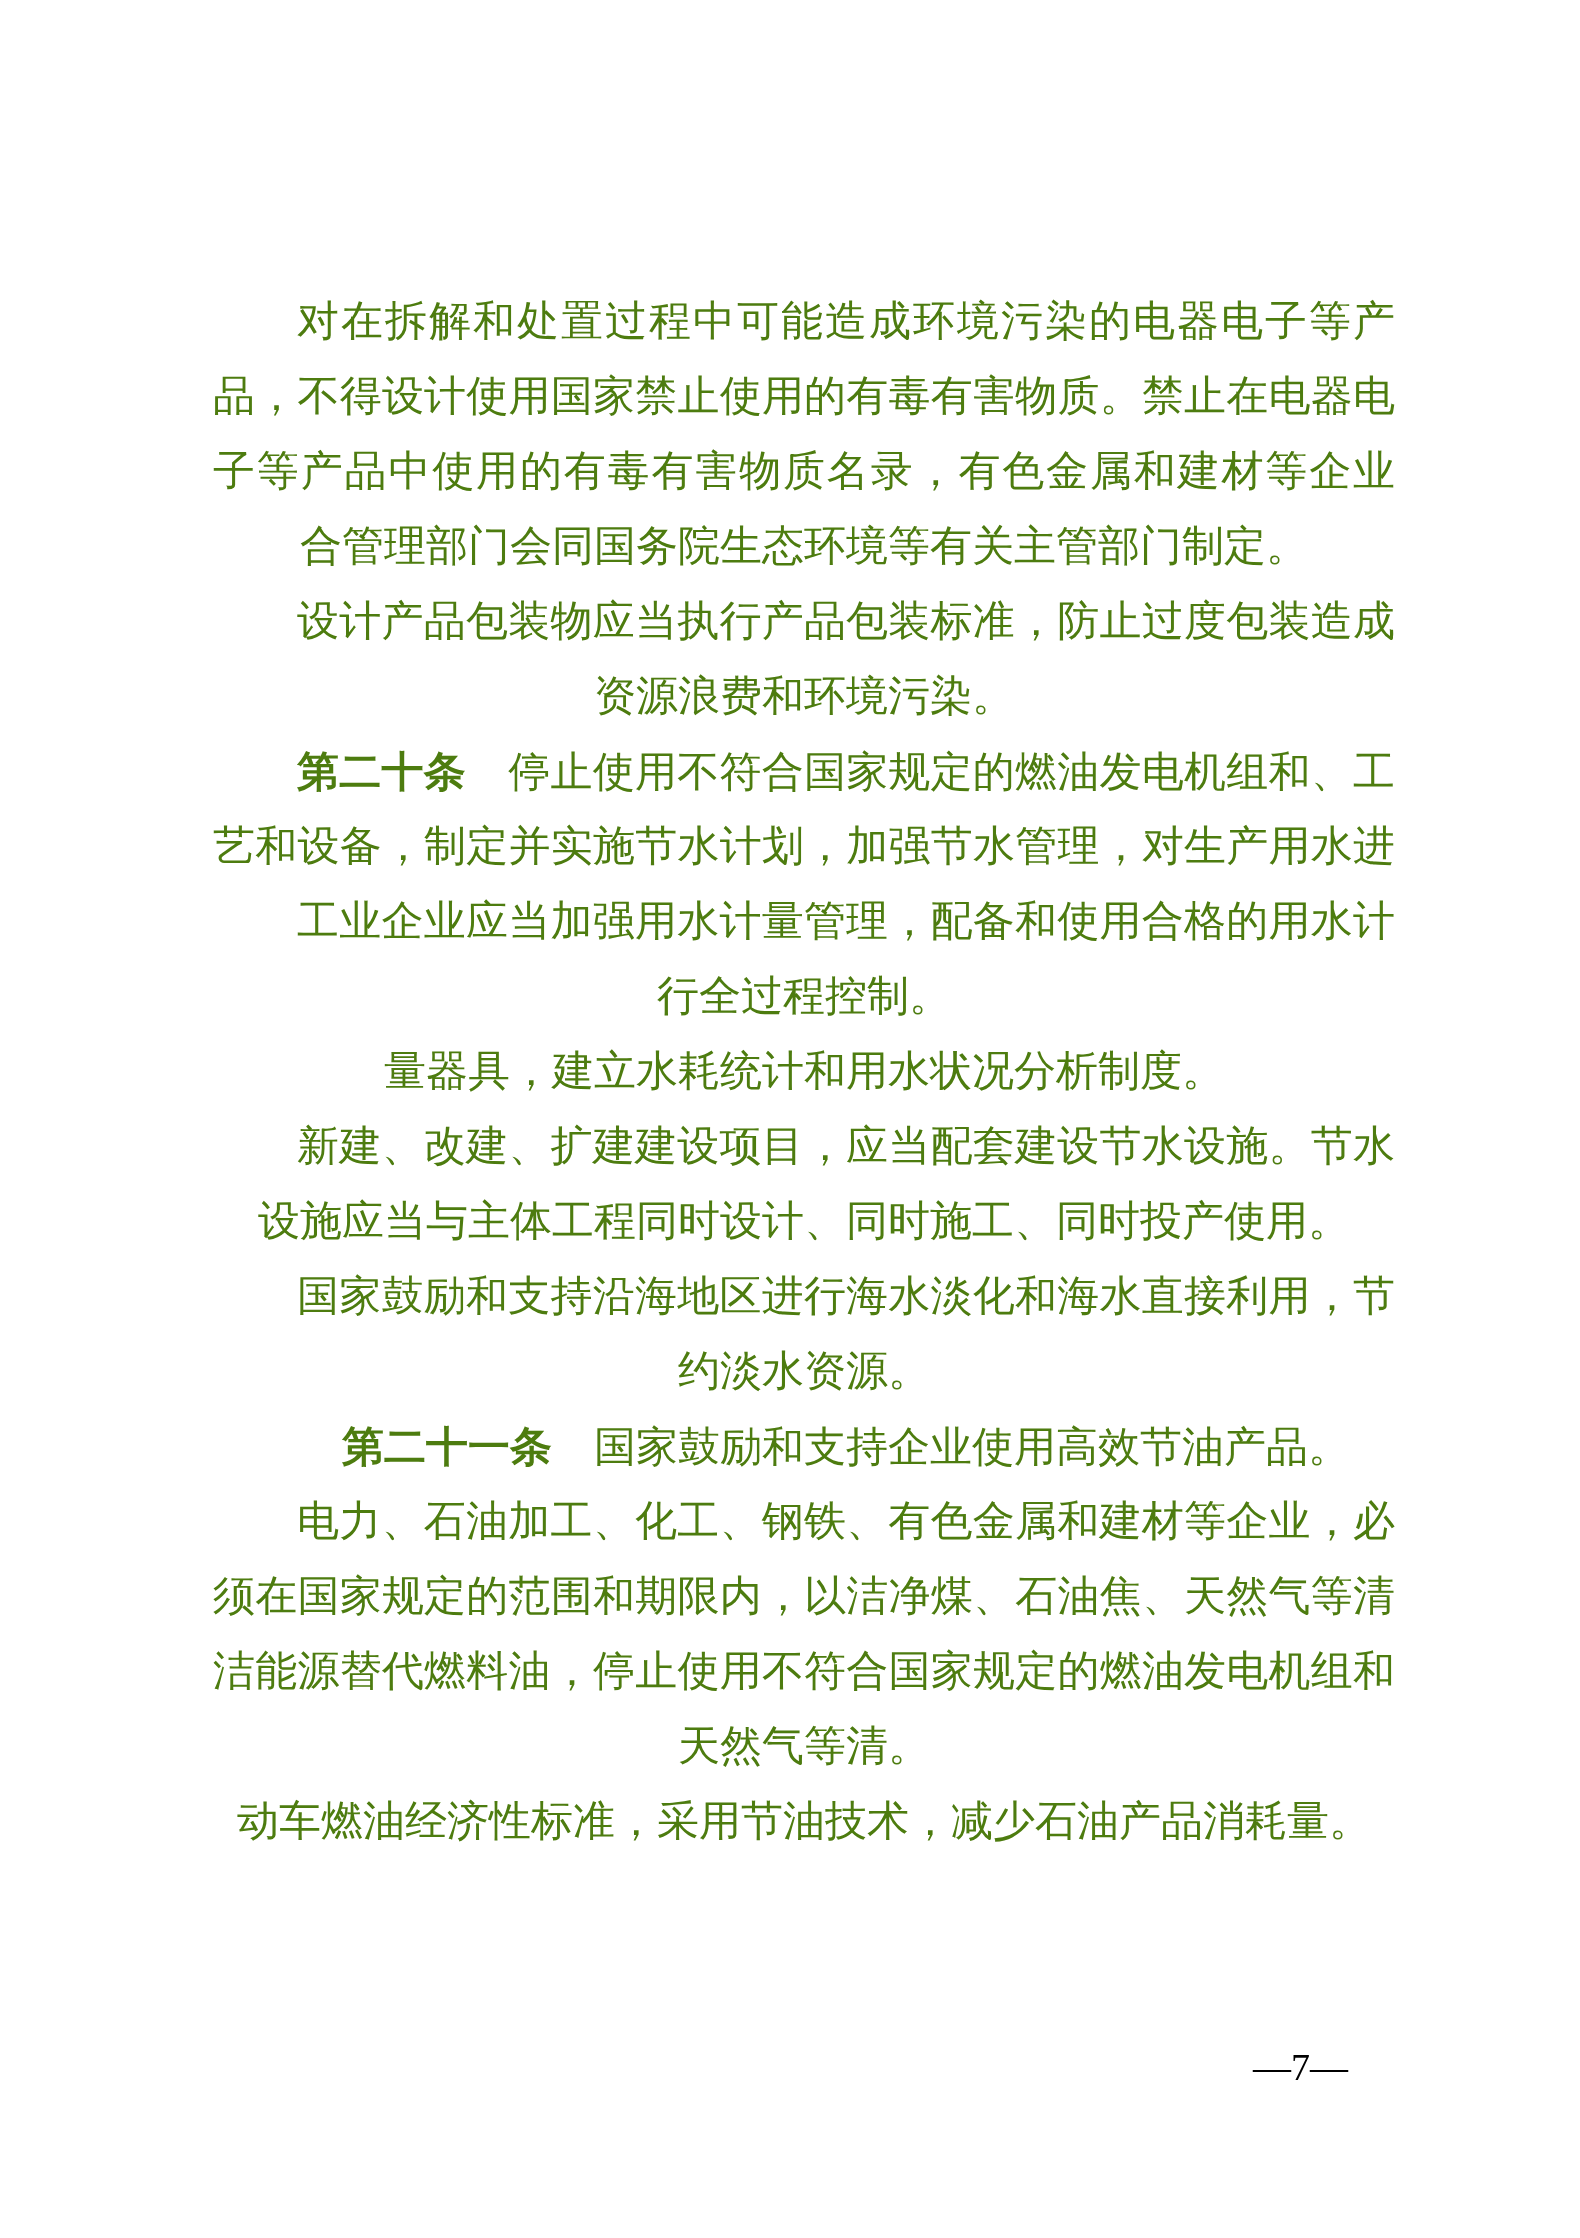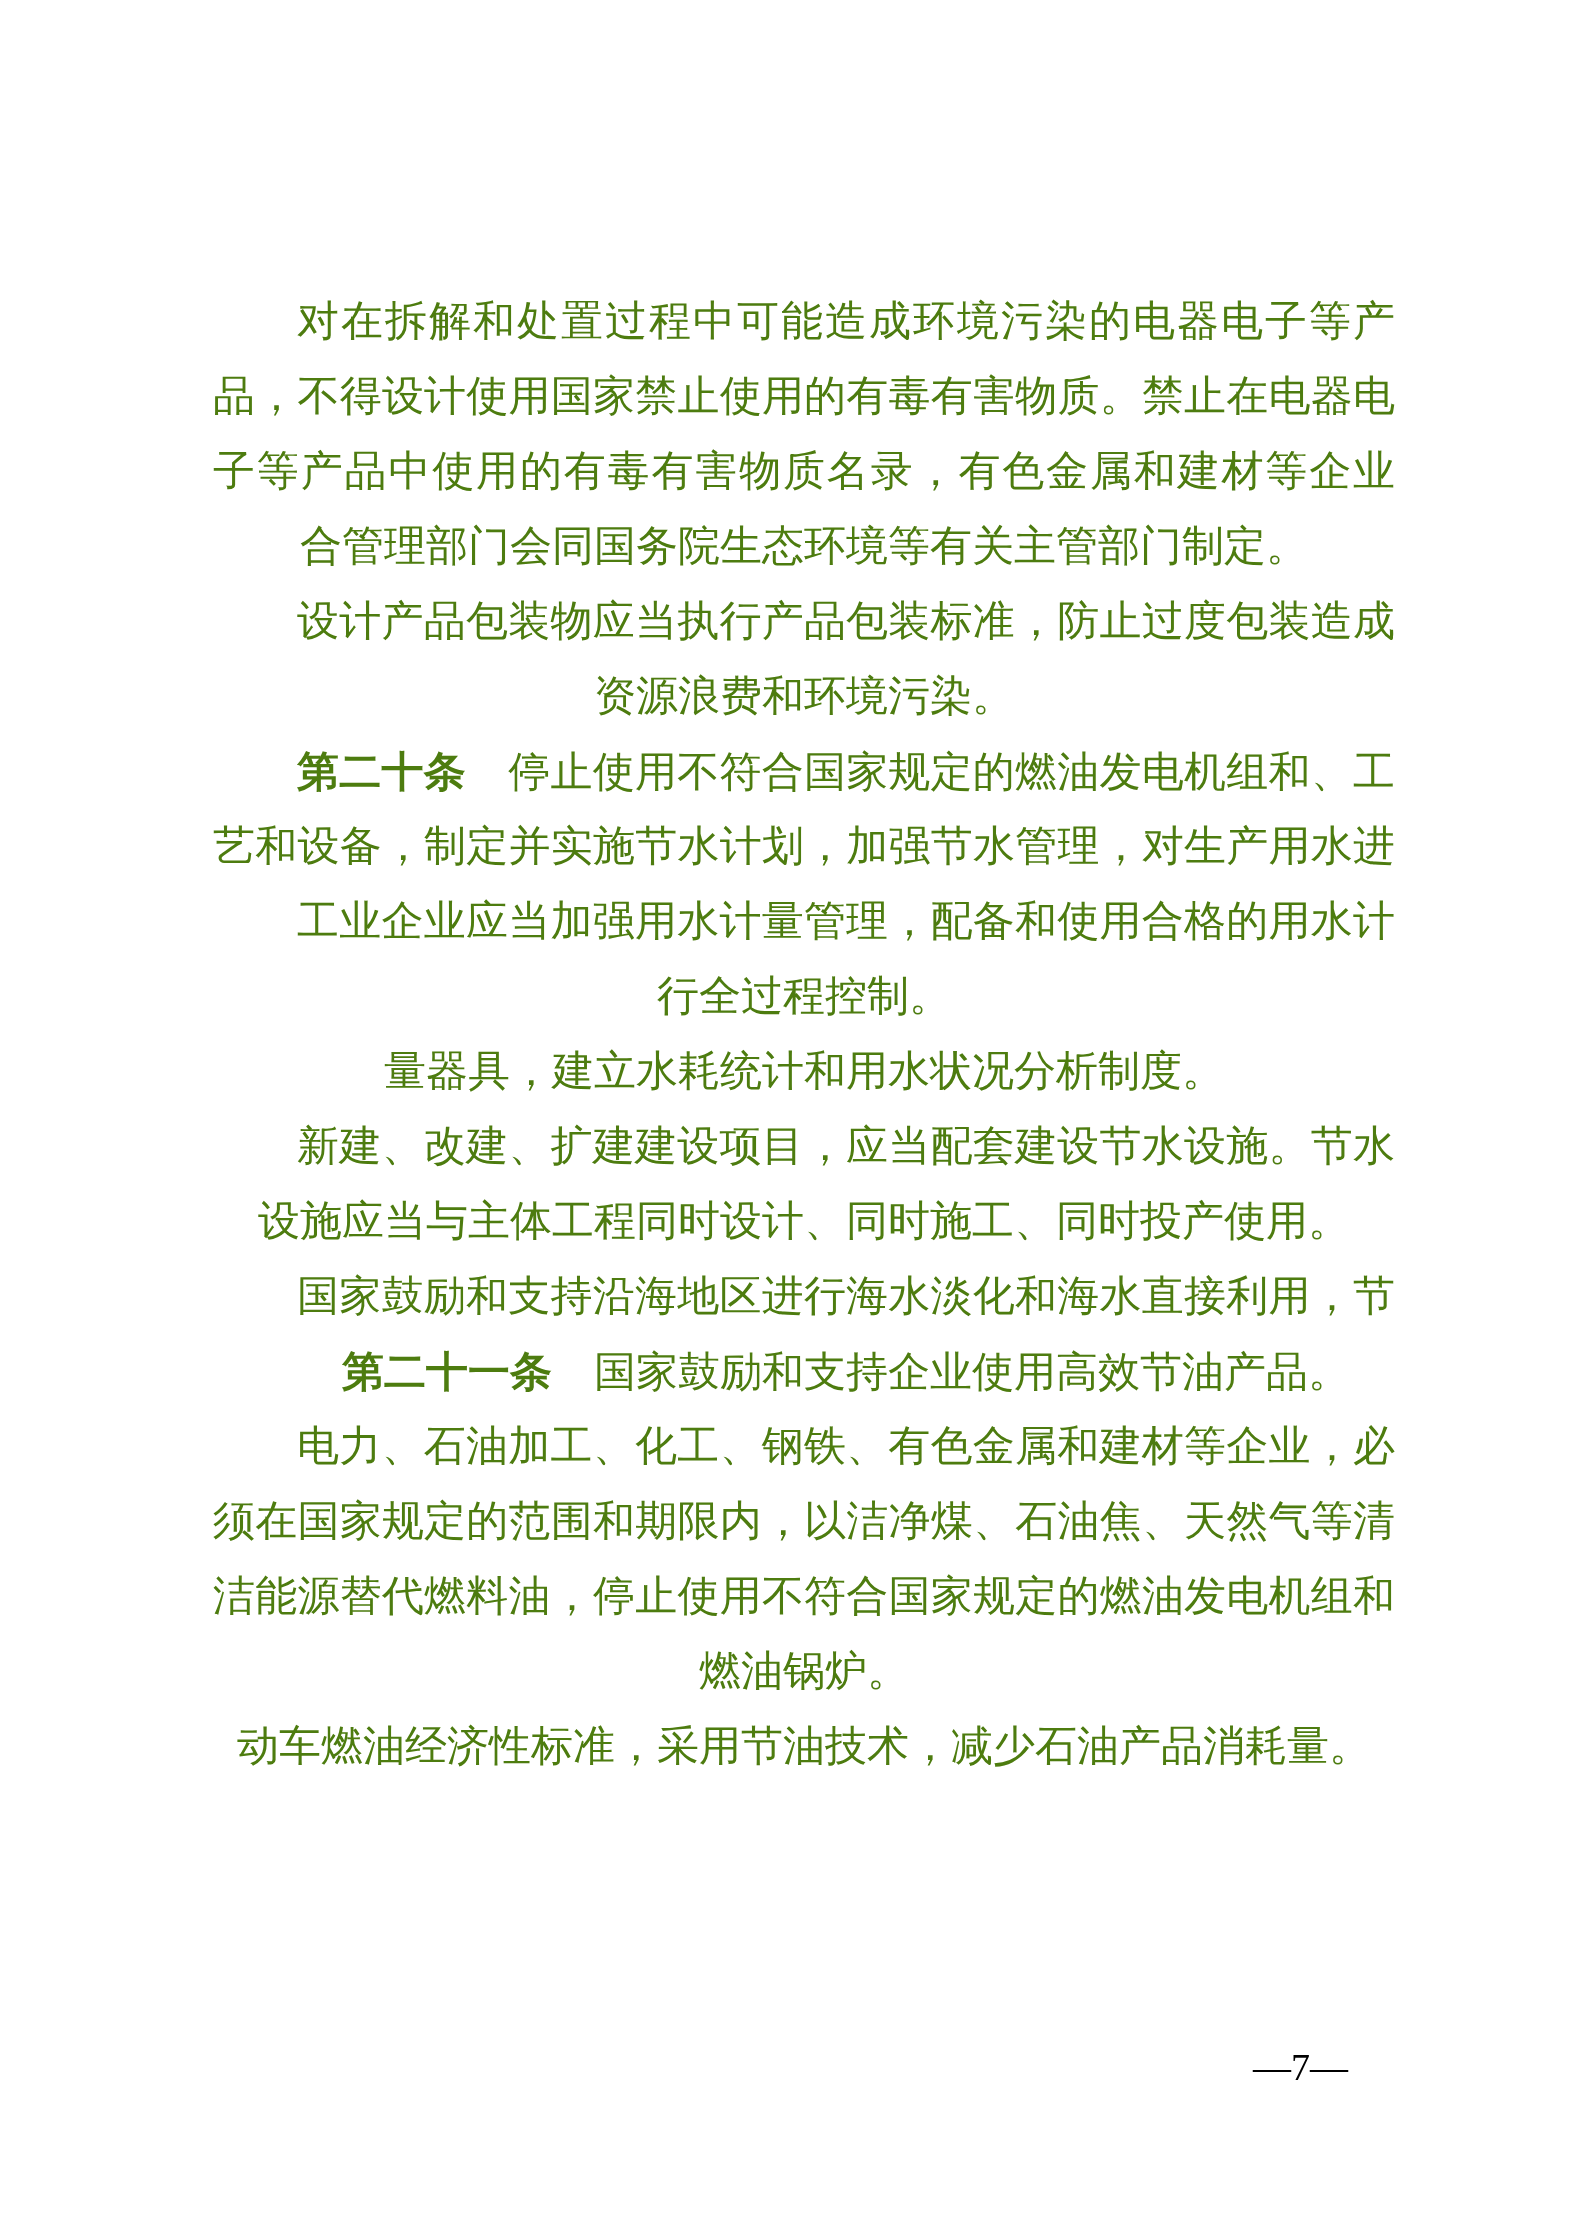--- a/index.html
+++ b/index.html
@@ -75,25 +75,26 @@
 
     <div class="ln j indent"><span class="article-no">第二十条</span><span>　停止使用不符合国家规定的燃油发电机组和、工</span></div>
 
     <div class="ln j">艺和设备，制定并实施节水计划，加强节水管理，对生产用水进</div>
     <div class="ln j indent">工业企业应当加强用水计量管理，配备和使用合格的用水计</div>
     <div class="ln nj">行全过程控制。</div>
     <div class="ln nj">量器具，建立水耗统计和用水状况分析制度。</div>
     <div class="ln j indent">新建、改建、扩建建设项目，应当配套建设节水设施。节水</div>
     <div class="ln nj">设施应当与主体工程同时设计、同时施工、同时投产使用。</div>
     <div class="ln j indent">国家鼓励和支持沿海地区进行海水淡化和海水直接利用，节</div>
+    <div class="ln nj">约淡水资源。</div>
 
     <div class="ln nj indent"><span class="article-no">第二十一条</span><span>　国家鼓励和支持企业使用高效节油产品。</span></div>
 
     <div class="ln j indent">电力、石油加工、化工、钢铁、有色金属和建材等企业，必</div>
     <div class="ln j">须在国家规定的范围和期限内，以洁净煤、石油焦、天然气等清</div>
     <div class="ln j">洁能源替代燃料油，停止使用不符合国家规定的燃油发电机组和</div>
-    <div class="ln nj">燃油锅炉。</div>
+    <div class="ln nj">天然气等清。</div>
     <div class="ln nj">动车燃油经济性标准，采用节油技术，减少石油产品消耗量。</div>
 
   </div>
 
   <div class="page-number">—7—</div>
 </div>
 
 </body></html>

